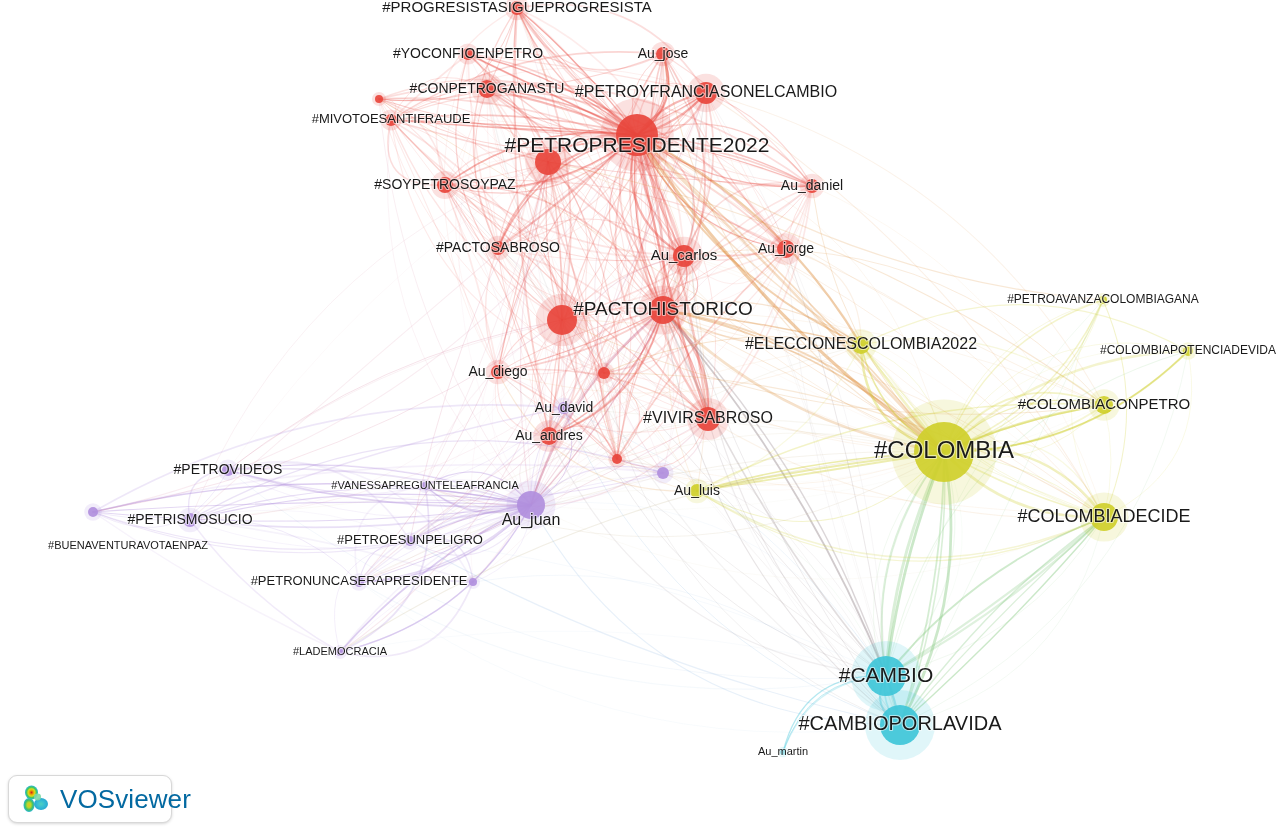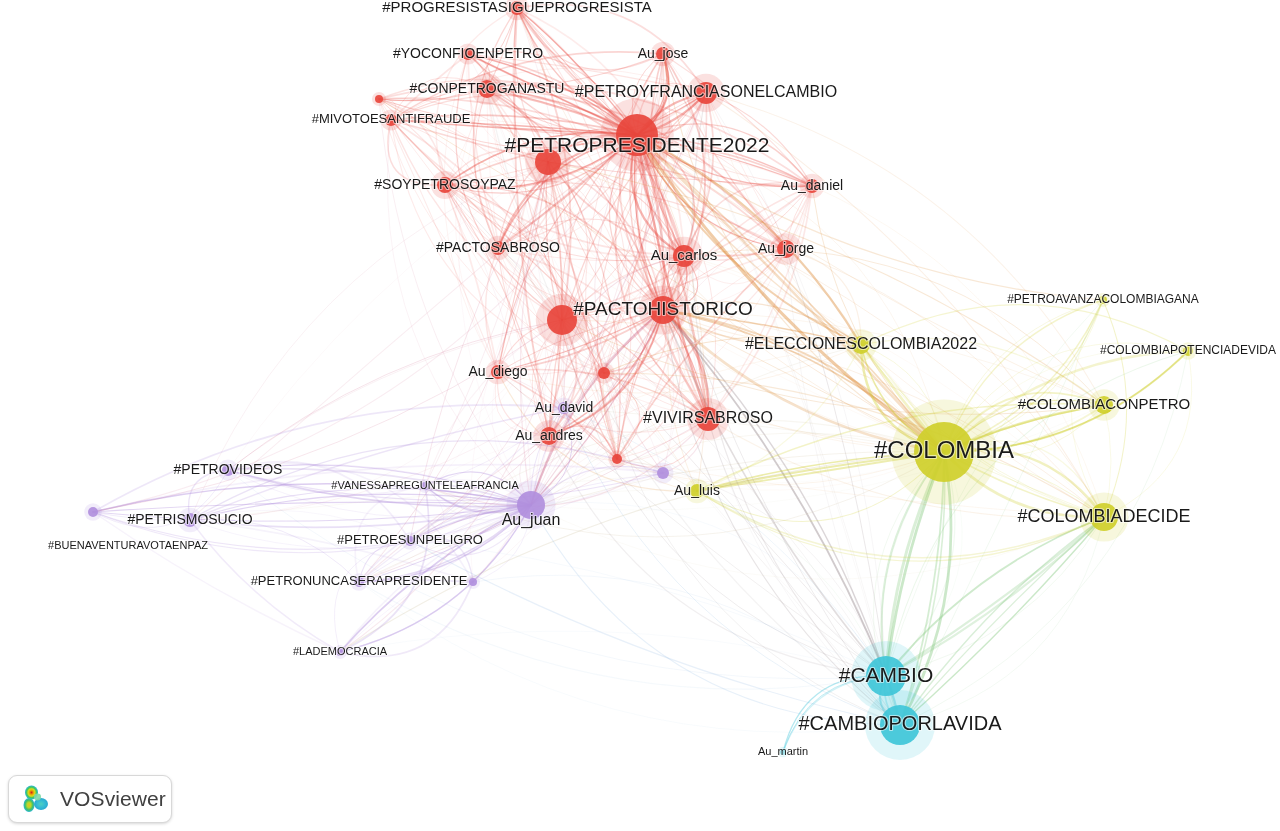--- a/index.html
+++ b/index.html
@@ -51,22 +51,22 @@
     border-radius: 9px;
     box-shadow: 0 1px 3px rgba(0,0,0,.16);
     display: flex;
     align-items: center;
     gap: 9px;
     padding: 0 12px;
     box-sizing: border-box;
   }
   #vos-logo .logo-text {
     font-family: "Liberation Sans", sans-serif;
-    font-size: 21px;
-    color: #404040;
+    font-size: 26px;
+    color: #0369a1;
     letter-spacing: .1px;
   }
   .logo-mark { flex: 0 0 auto; }
 </style>
 </head>
 <body>
 
 <div id="viewer">
 
   <svg id="network-svg" viewBox="0 0 1280 831" preserveAspectRatio="none">

